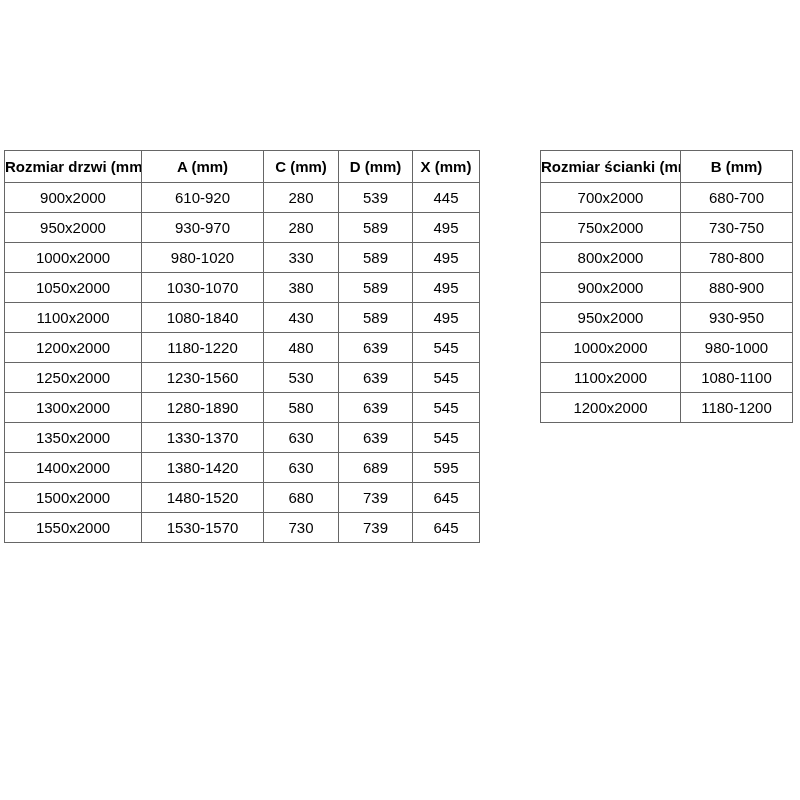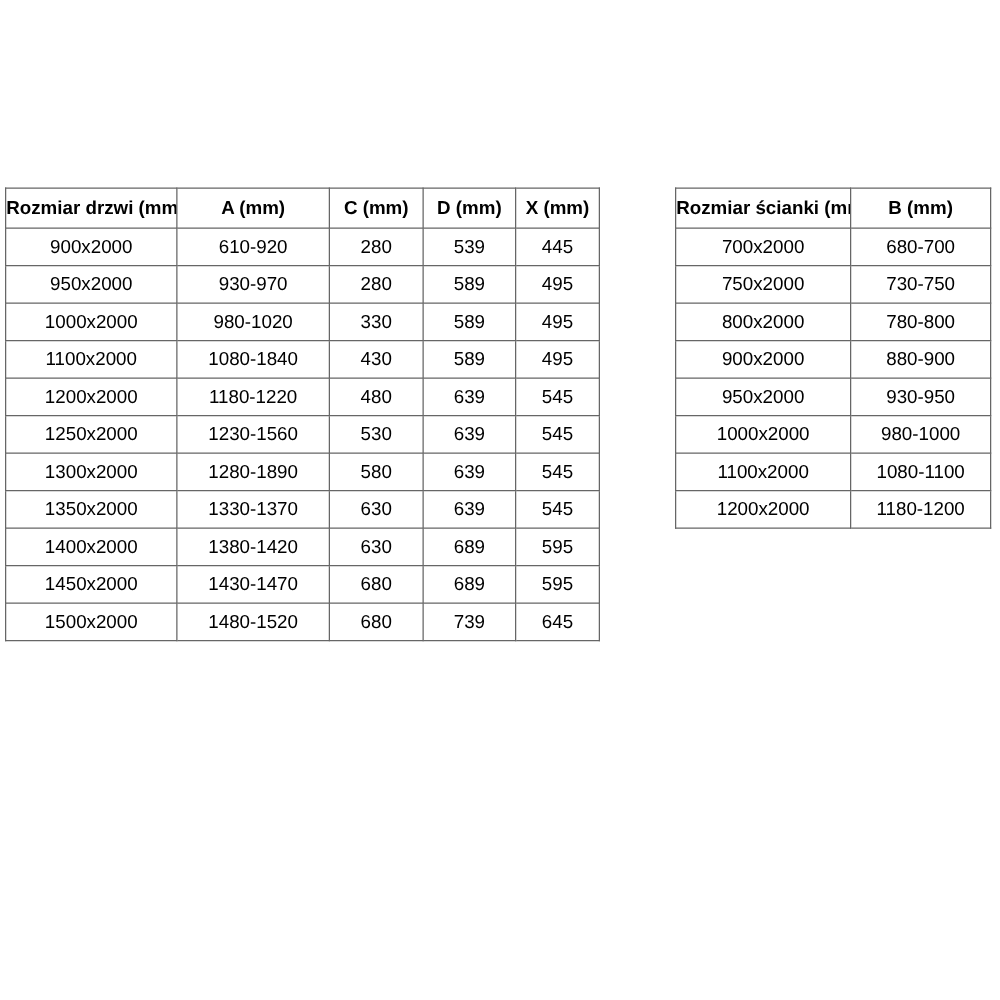--- a/index.html
+++ b/index.html
@@ -91,20 +91,27 @@
           <td>495</td>
         </tr>
         <tr>
           <td>1000x2000</td>
           <td>980-1020</td>
           <td>330</td>
           <td>589</td>
           <td>495</td>
         </tr>
         <tr>
+          <td>1050x2000</td>
+          <td>1030-1070</td>
+          <td>380</td>
+          <td>589</td>
+          <td>495</td>
+        </tr>
+        <tr>
           <td>1100x2000</td>
           <td>1080-1840</td>
           <td>430</td>
           <td>589</td>
           <td>495</td>
         </tr>
         <tr>
           <td>1200x2000</td>
           <td>1180-1220</td>
           <td>480</td>
@@ -133,33 +140,33 @@
           <td>545</td>
         </tr>
         <tr>
           <td>1400x2000</td>
           <td>1380-1420</td>
           <td>630</td>
           <td>689</td>
           <td>595</td>
         </tr>
         <tr>
-          <td>1450x2000</td>
-          <td>1430-1470</td>
-          <td>680</td>
-          <td>689</td>
-          <td>595</td>
-        </tr>
-        <tr>
           <td>1500x2000</td>
           <td>1480-1520</td>
           <td>680</td>
           <td>739</td>
           <td>645</td>
         </tr>
+        <tr>
+          <td>1550x2000</td>
+          <td>1530-1570</td>
+          <td>730</td>
+          <td>739</td>
+          <td>645</td>
+        </tr>
       </tbody>
     </table>
 
   <table class="spec-table" id="wall-table">
       <colgroup>
         <col>
         <col>
       </colgroup>
       <thead>
         <tr>

